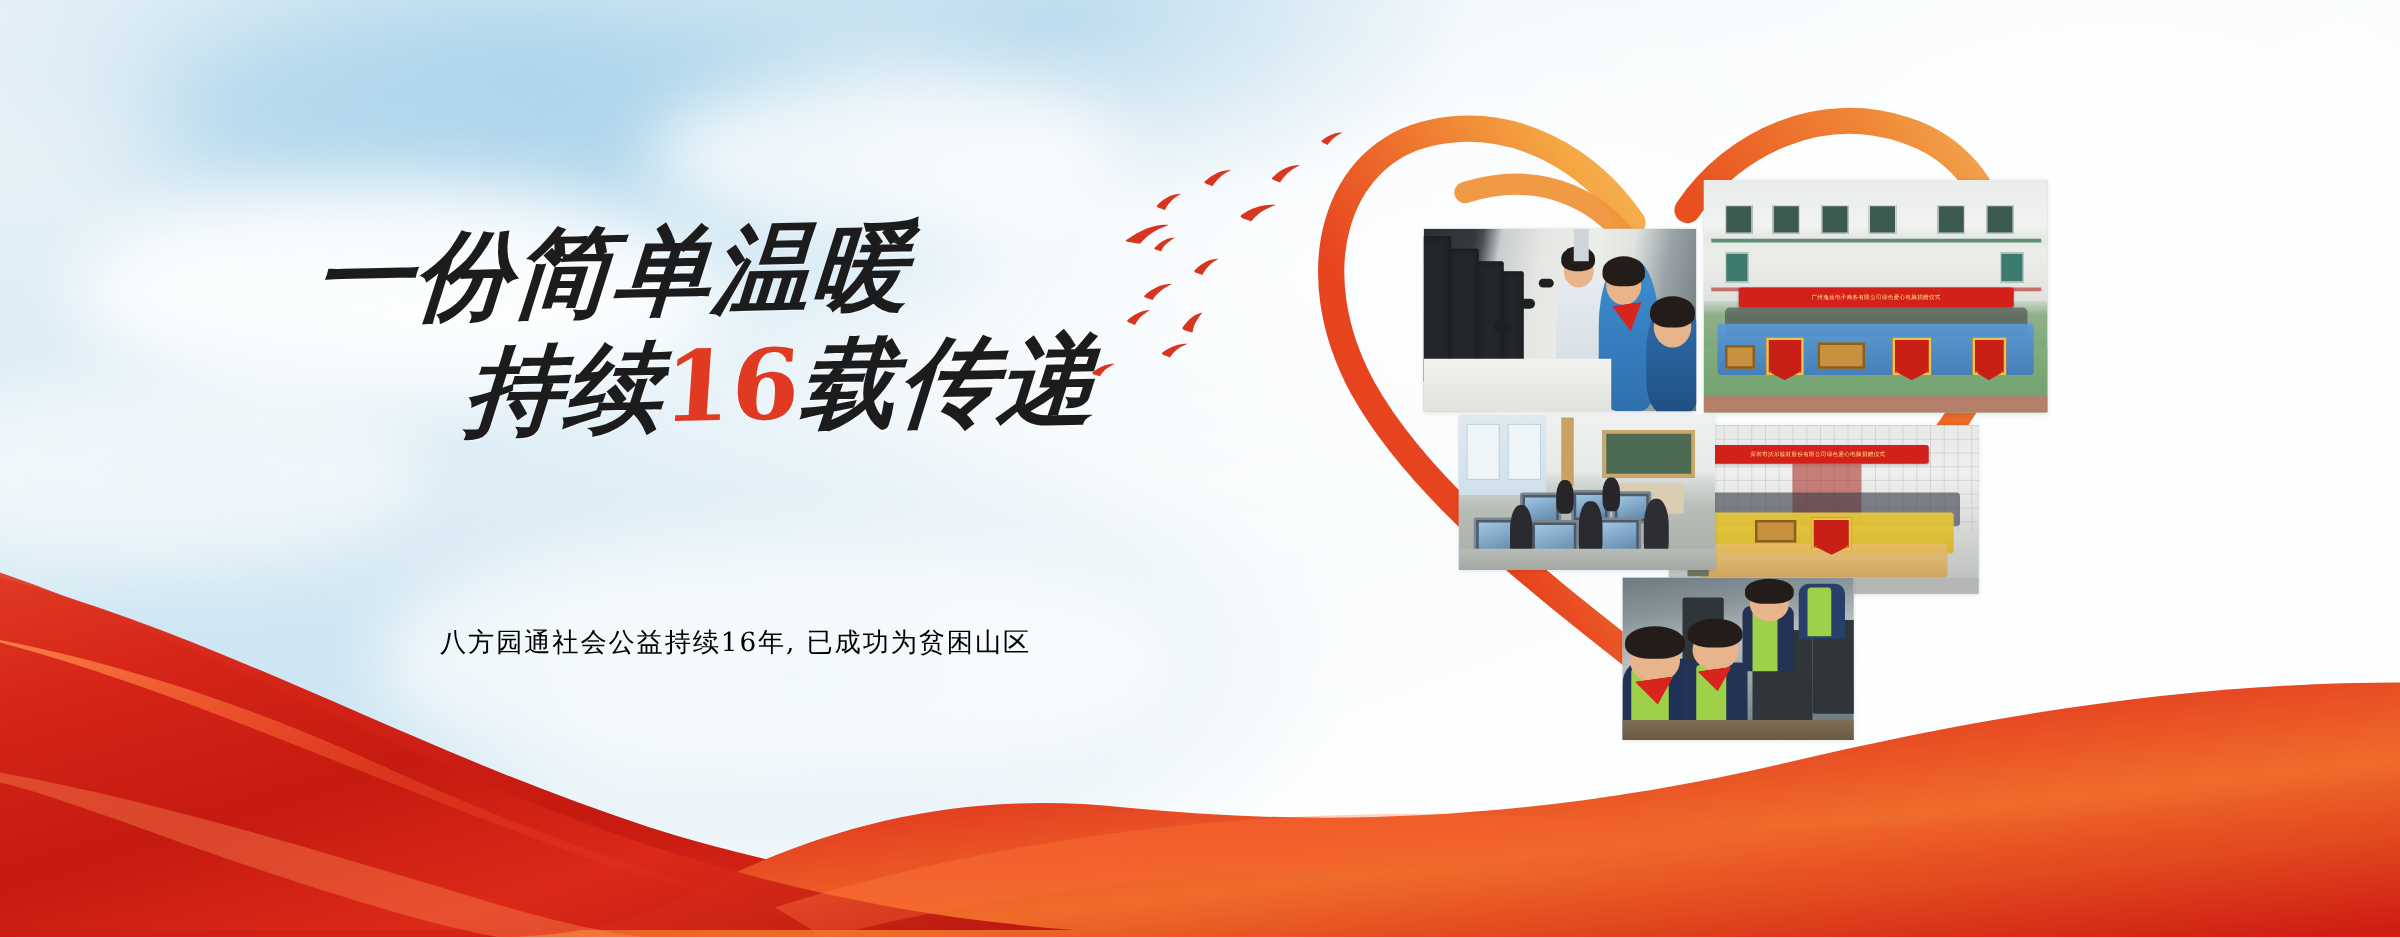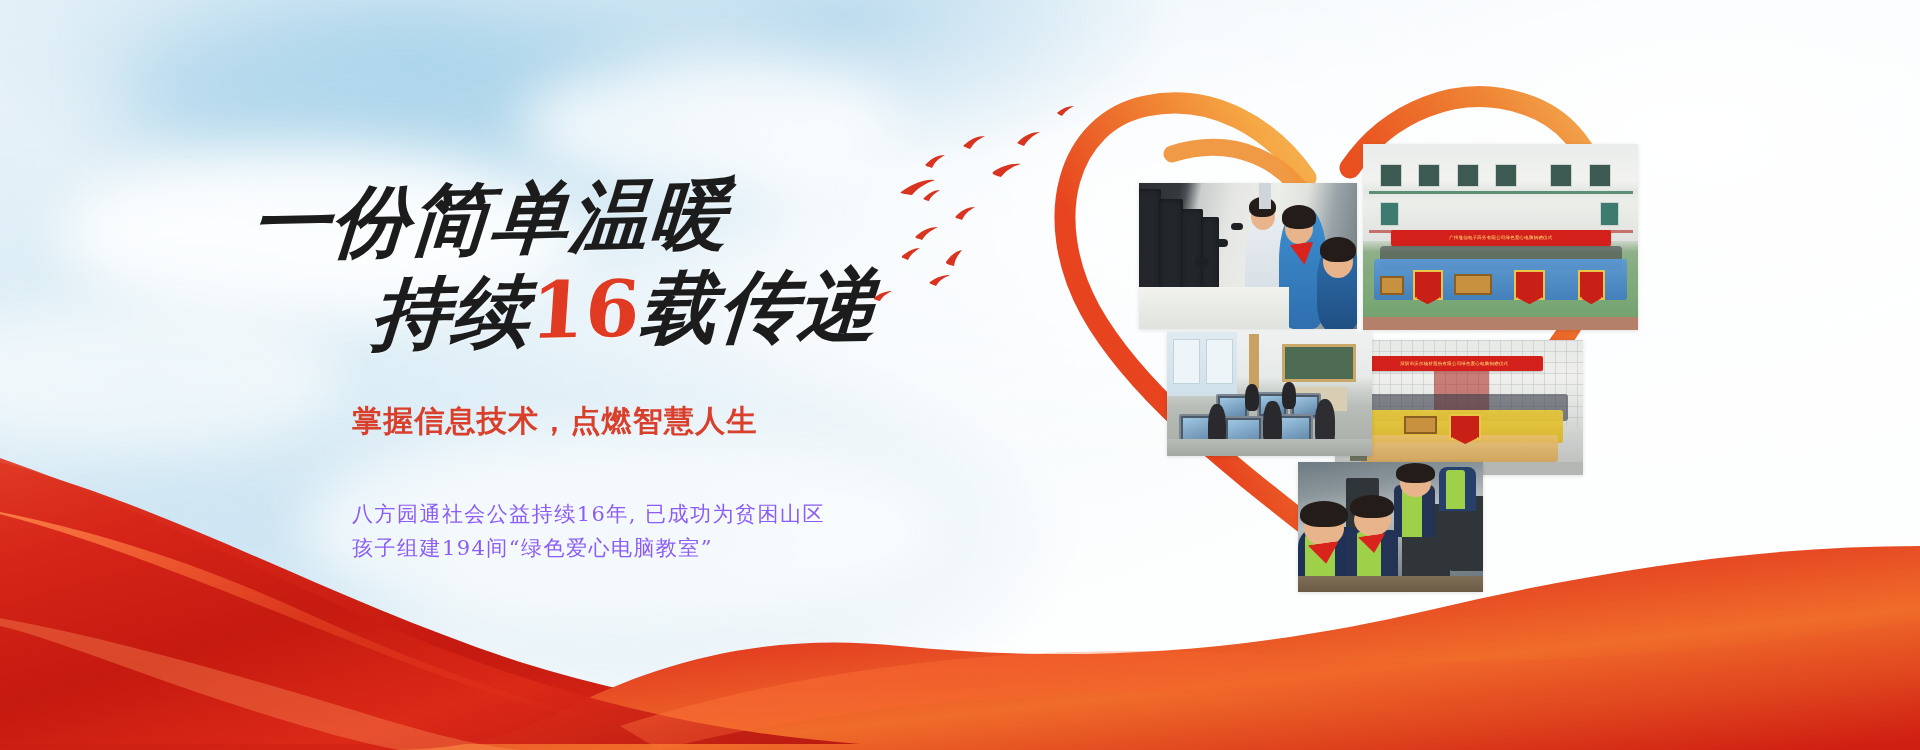--- a/index.html
+++ b/index.html
@@ -86,21 +86,21 @@
     font-weight:700;
     line-height:1.38;
     letter-spacing:.04em;
     white-space:nowrap;
   }
 
   
   .bodycopy {
     position:absolute;
     left:352px; top:497px;
-    color:#8b5cf6;
+    color:#000000;
     font-family:"DejaVu Serif","Liberation Serif",serif;
     font-size:21px;
     line-height:1.62;
     letter-spacing:.07em;
     white-space:nowrap;
   }
 
   
   .birds { position:absolute; left:860px; top:80px; width:260px; height:240px; }
   .birds svg { width:100%; height:100%; display:block; }
@@ -237,26 +237,24 @@
     <div class="cloud-wisp cw3"></div>
     <div class="cloud-wisp cw4"></div>
   </div>
 
   <div class="headline">
     <div class="hl-line1">一份简单温暖</div>
     <div class="hl-line2"><span>持续</span><span class="hl-num">16</span><span>载传递</span></div>
   </div>
 
   <div class="slogan">
-    <div>掌握信息技术，点燃智慧人生</div>
   </div>
 
   <div class="bodycopy">
     <div>八方园通社会公益持续16年, 已成功为贫困山区</div>
-    <div>孩子组建194间“绿色爱心电脑教室”</div>
   </div>
 
   <div class="birds">
     <svg viewBox="0 0 260 240" xmlns="http://www.w3.org/2000/svg">
       <g fill="#d8341f">
         <path d="M198 32c5-4 10-6 16-6-6 3-9 6-12 10-4-2-6-3-4-4z"></path>
         <path d="M158 62c7-7 14-10 22-10-8 4-12 8-16 14-5-2-8-3-6-4z"></path>
         <path d="M104 65c7-6 13-9 21-9-8 4-11 7-15 13-5-2-8-3-6-4z"></path>
         <path d="M133 92c9-6 18-9 28-8-10 3-15 7-20 13-6-2-10-3-8-5z"></path>
         <path d="M66 84c6-6 12-9 19-9-7 4-10 7-13 13-5-2-8-2-6-4z"></path>

